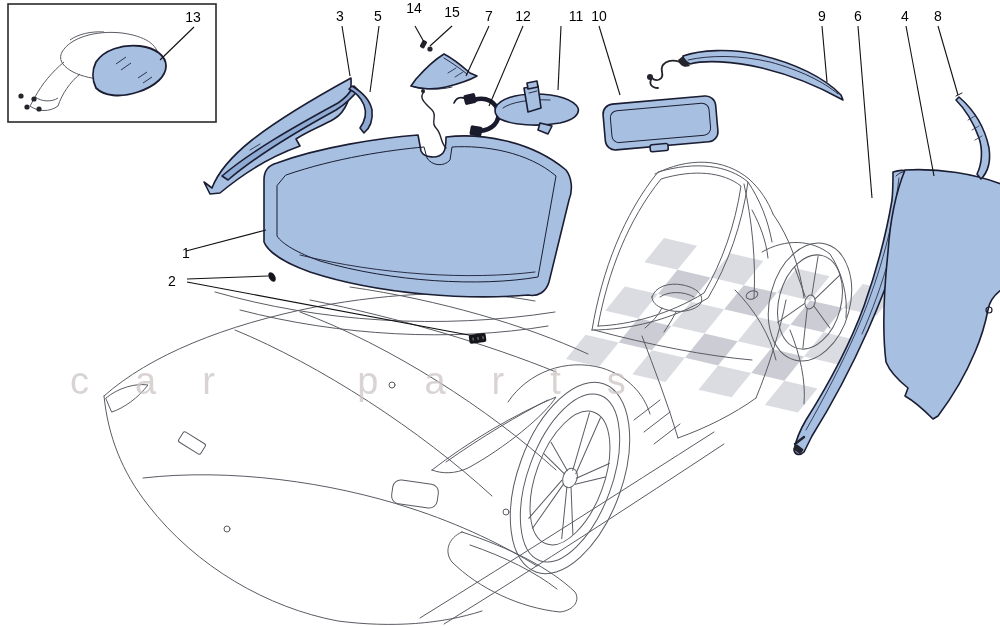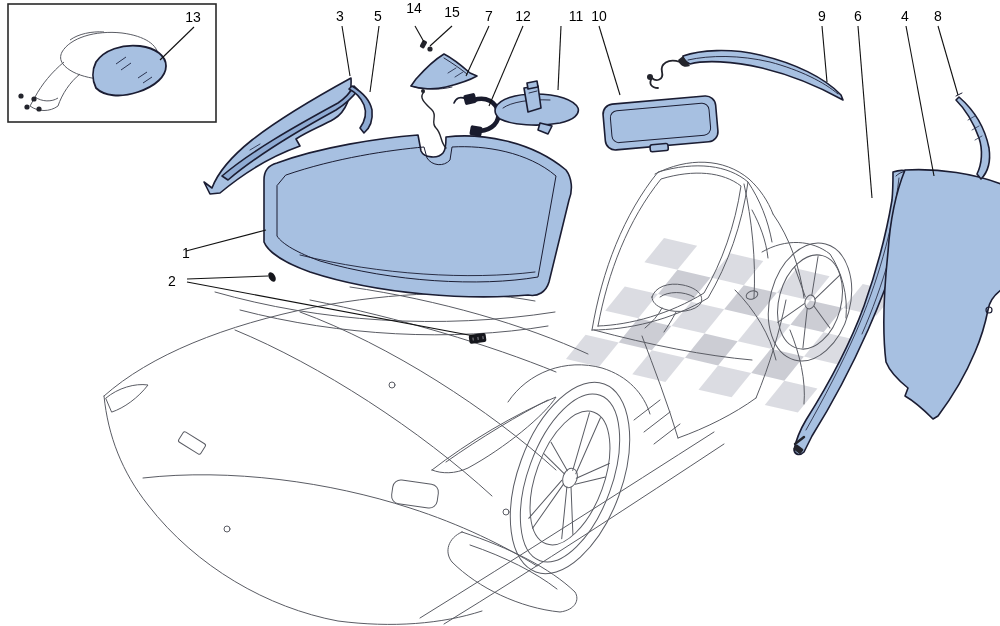--- a/index.html
+++ b/index.html
@@ -246,20 +246,21 @@
 
     <g>
       <ellipse cx="272" cy="277" rx="3.2" ry="5.2" transform="rotate(-30 272 277)" fill="#15161c"></ellipse>
       <g transform="rotate(-8 477 338)">
         <rect x="469" y="334" width="17" height="9" rx="2" fill="#15161c"></rect>
         <path d="M473,337 v3 M478,337 v3 M483,337 v3" stroke="#8a8a92" stroke-width="1"></path>
       </g>
     </g>
   </svg>
 
+  <div class="wm-sub">car parts</div>
 
   <svg class="overlay-svg" width="1000" height="626" viewBox="0 0 1000 626">
     <g stroke="#111111" stroke-width="1.1" fill="none">
       <path d="M194,27 L160,60"></path>
       <path d="M342,26 L350,76"></path>
       <path d="M379,26 L370,92"></path>
       <path d="M415,26 L424,42"></path>
       <path d="M452,26 L430,46"></path>
       <path d="M489,26 L466,76"></path>
       <path d="M523,26 L489,106"></path>

